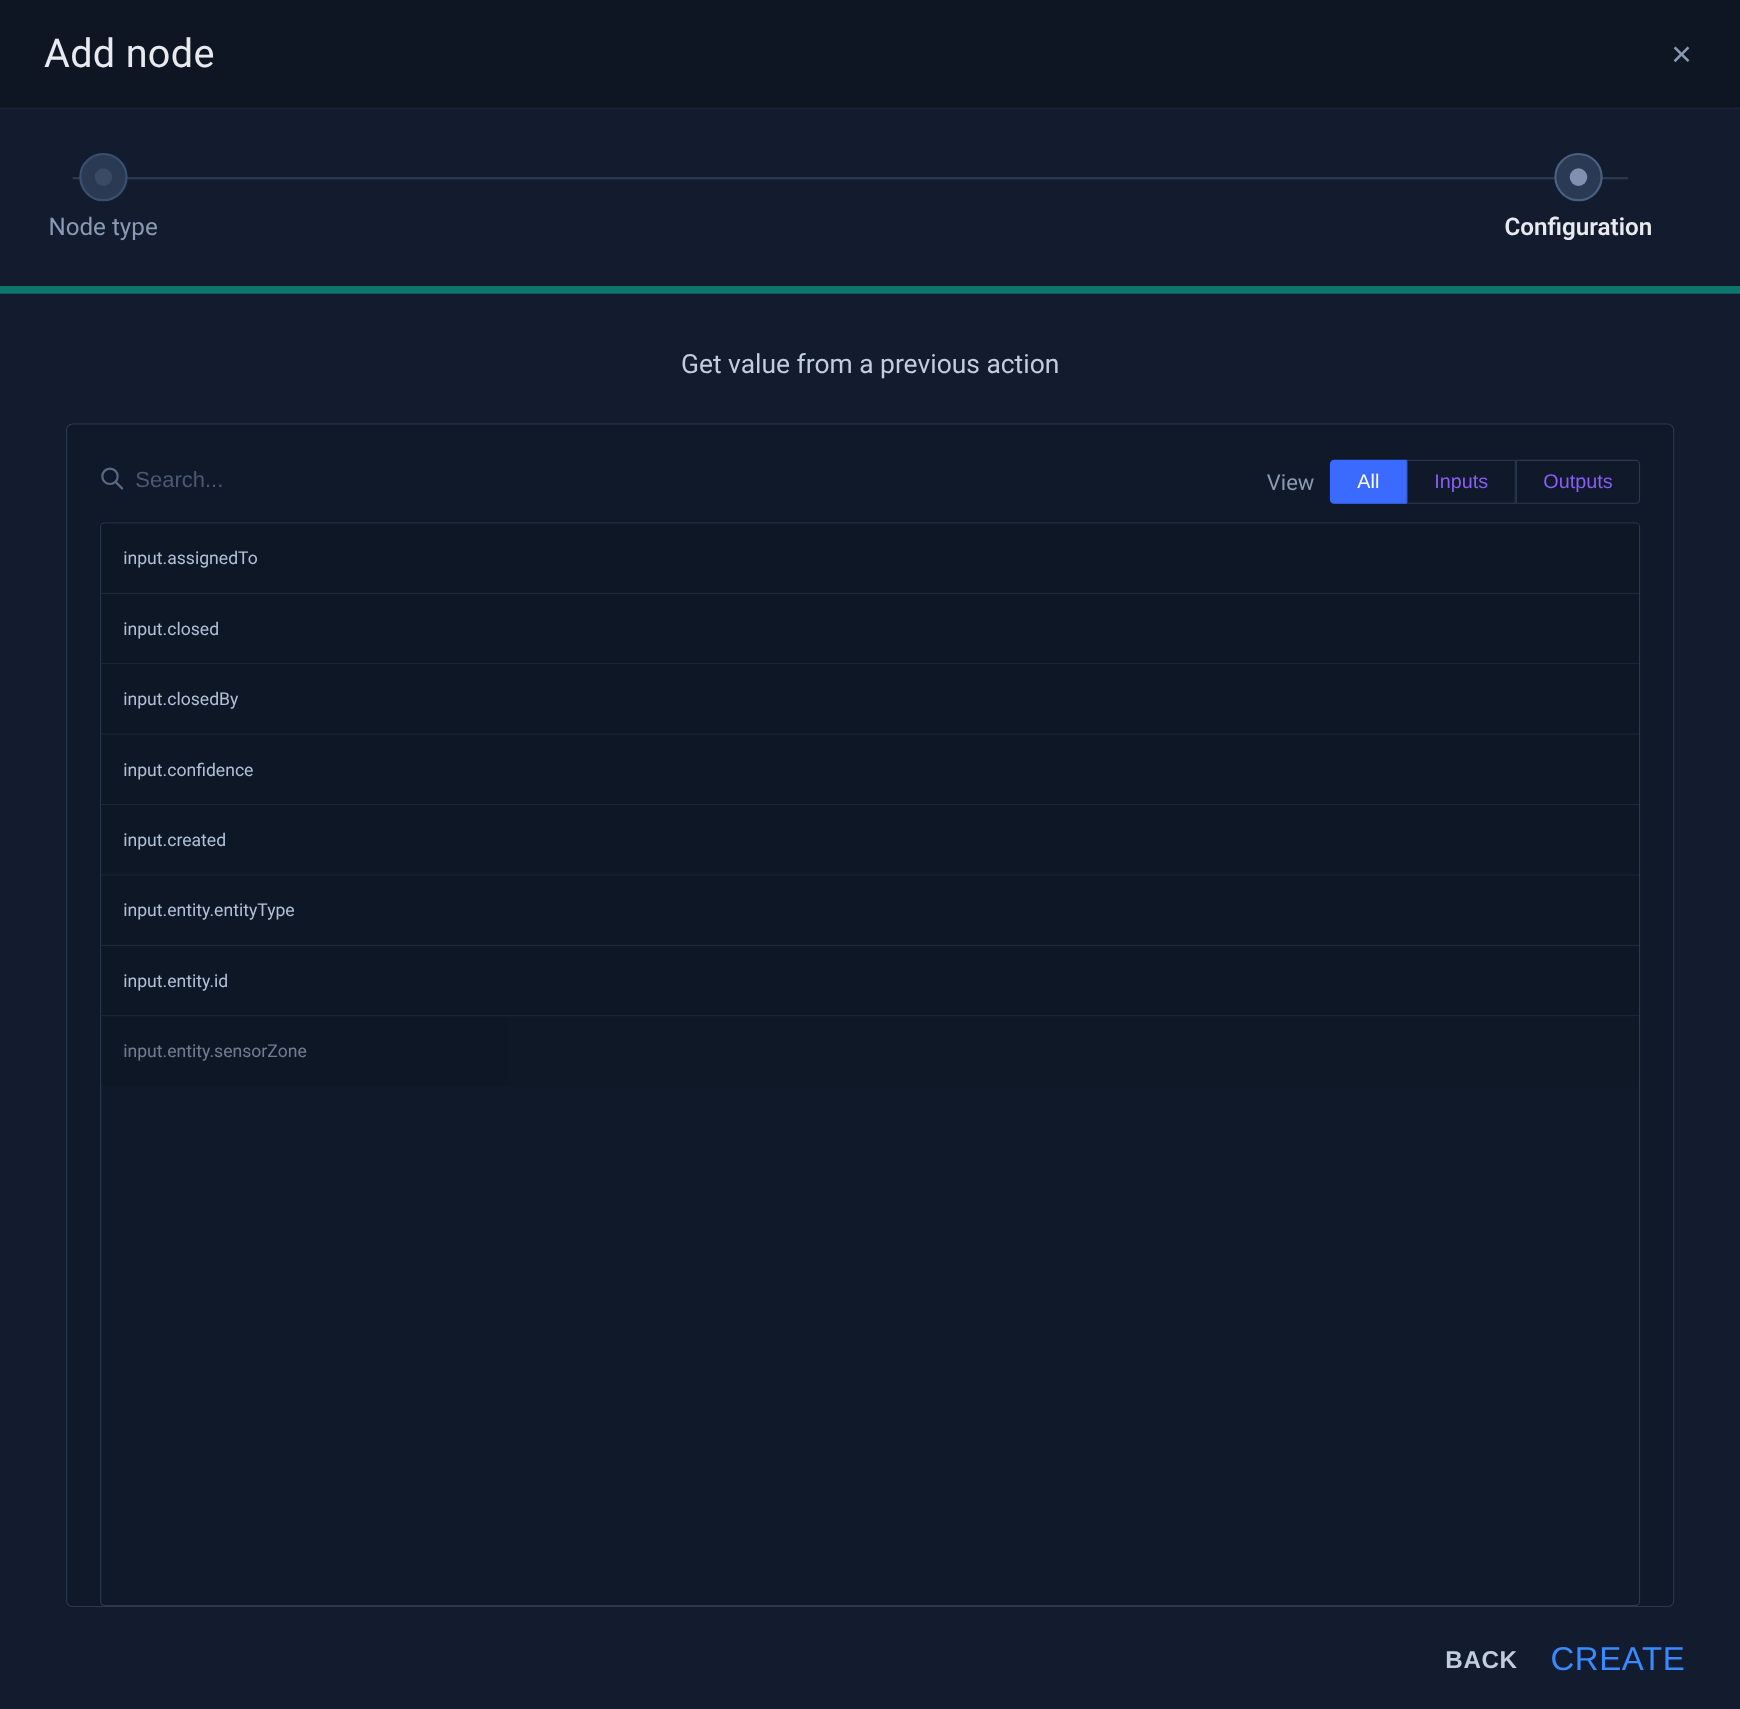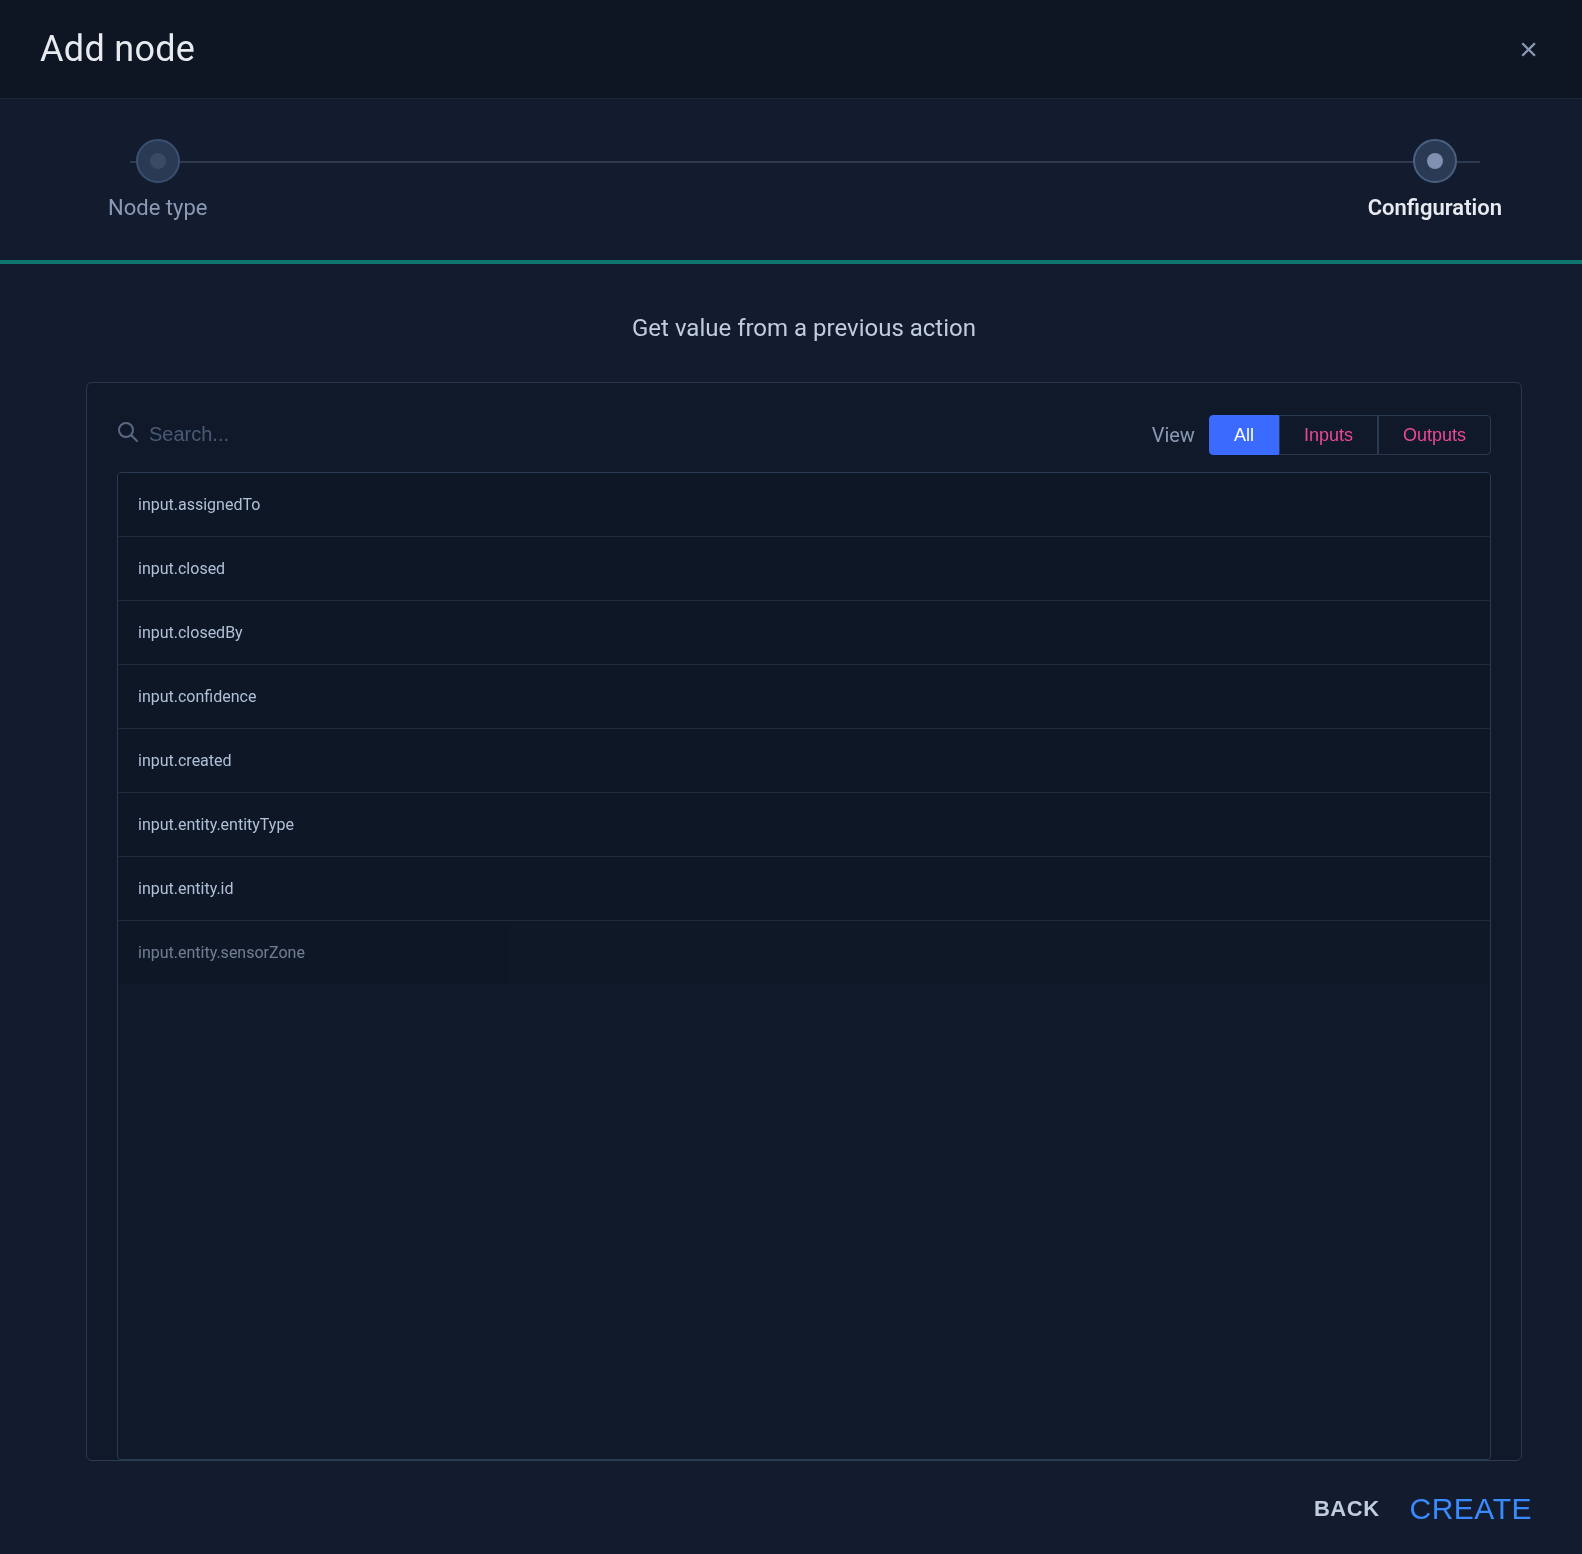--- a/index.html
+++ b/index.html
@@ -49,22 +49,22 @@
       font-size: 32px;
       line-height: 1;
       padding: 4px;
       display: flex;
       align-items: center;
       justify-content: center;
     }
 
     .stepper-section {
       background-color: #131c2e;
-      padding: 40px 80px 40px 108px;
-      border-bottom: 4px solid #0f766e;
+      padding: 40px 80px 40px 44px;
+      border-bottom: 7px solid #0f766e;
     }
 
     .stepper {
       display: flex;
       align-items: center;
       justify-content: space-between;
       position: relative;
     }
 
     .stepper-line {
@@ -126,21 +126,20 @@
       color: #e8eaf0;
       font-weight: 600;
     }
 
     .main-content {
       flex: 1;
       display: flex;
       flex-direction: column;
       padding: 50px 60px 3px 60px;
       overflow: hidden;
-      margin-left: 26px;
     }
 
     .section-title {
       font-size: 24px;
       color: #c0cce0;
       text-align: center;
       margin-bottom: 40px;
       font-weight: 400;
     }
 
@@ -208,21 +207,21 @@
     .view-label {
       font-size: 20px;
       color: #8a9ab5;
       margin-right: 14px;
     }
 
     .tab-btn {
       padding: 10px 24px;
       border: 1px solid #2a3a50;
       background: none;
-      color: #ec4899;
+      color: #8b5cf6;
       font-size: 18px;
       cursor: pointer;
       line-height: 1;
     }
 
     .tab-btn:first-of-type {
       border-radius: 4px 0 0 4px;
     }
 
     .tab-btn:last-of-type {

